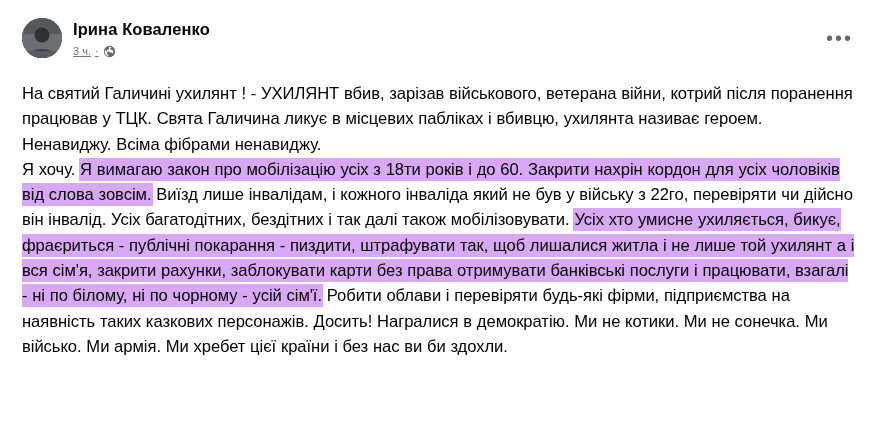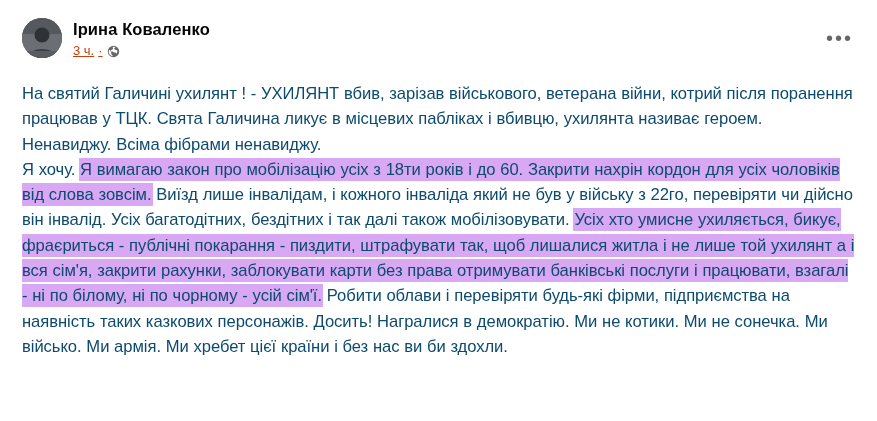--- a/index.html
+++ b/index.html
@@ -48,22 +48,22 @@
     font-size: 16.5px;
     font-weight: bold;
     color: #050505;
     line-height: 20px;
     letter-spacing: 0.1px;
   }
   .meta-row {
     display: flex;
     align-items: center;
     margin-top: 4px;
-    font-size: 13px;
-    color: #c2410c;
+    font-size: 11px;
+    color: #737373;
     text-decoration: underline;
   }
   .meta-time { line-height: 16px; }
   .meta-dot { margin: 0 4px; line-height: 16px; }
   .globe-icon {
     display: inline-flex;
     align-items: center;
     justify-content: center;
     width: 13px;
     height: 13px;
@@ -76,21 +76,21 @@
     font-size: 20px;
     letter-spacing: 2px;
     line-height: 12px;
     cursor: pointer;
     user-select: none;
   }
   .post-body {
     margin-top: 5px;
     font-size: 16.6px;
     line-height: 25.3px;
-    color: #0c4a6e;
+    color: #000000;
     letter-spacing: -0.05px;
     word-spacing: 0.2px;
   }
   .hl {
     background: #d9a8f5;
     padding: 1px 0;
     box-shadow: 0 0 0 1px #d9a8f5;
   }
   .para { margin: 0; }
 </style>

